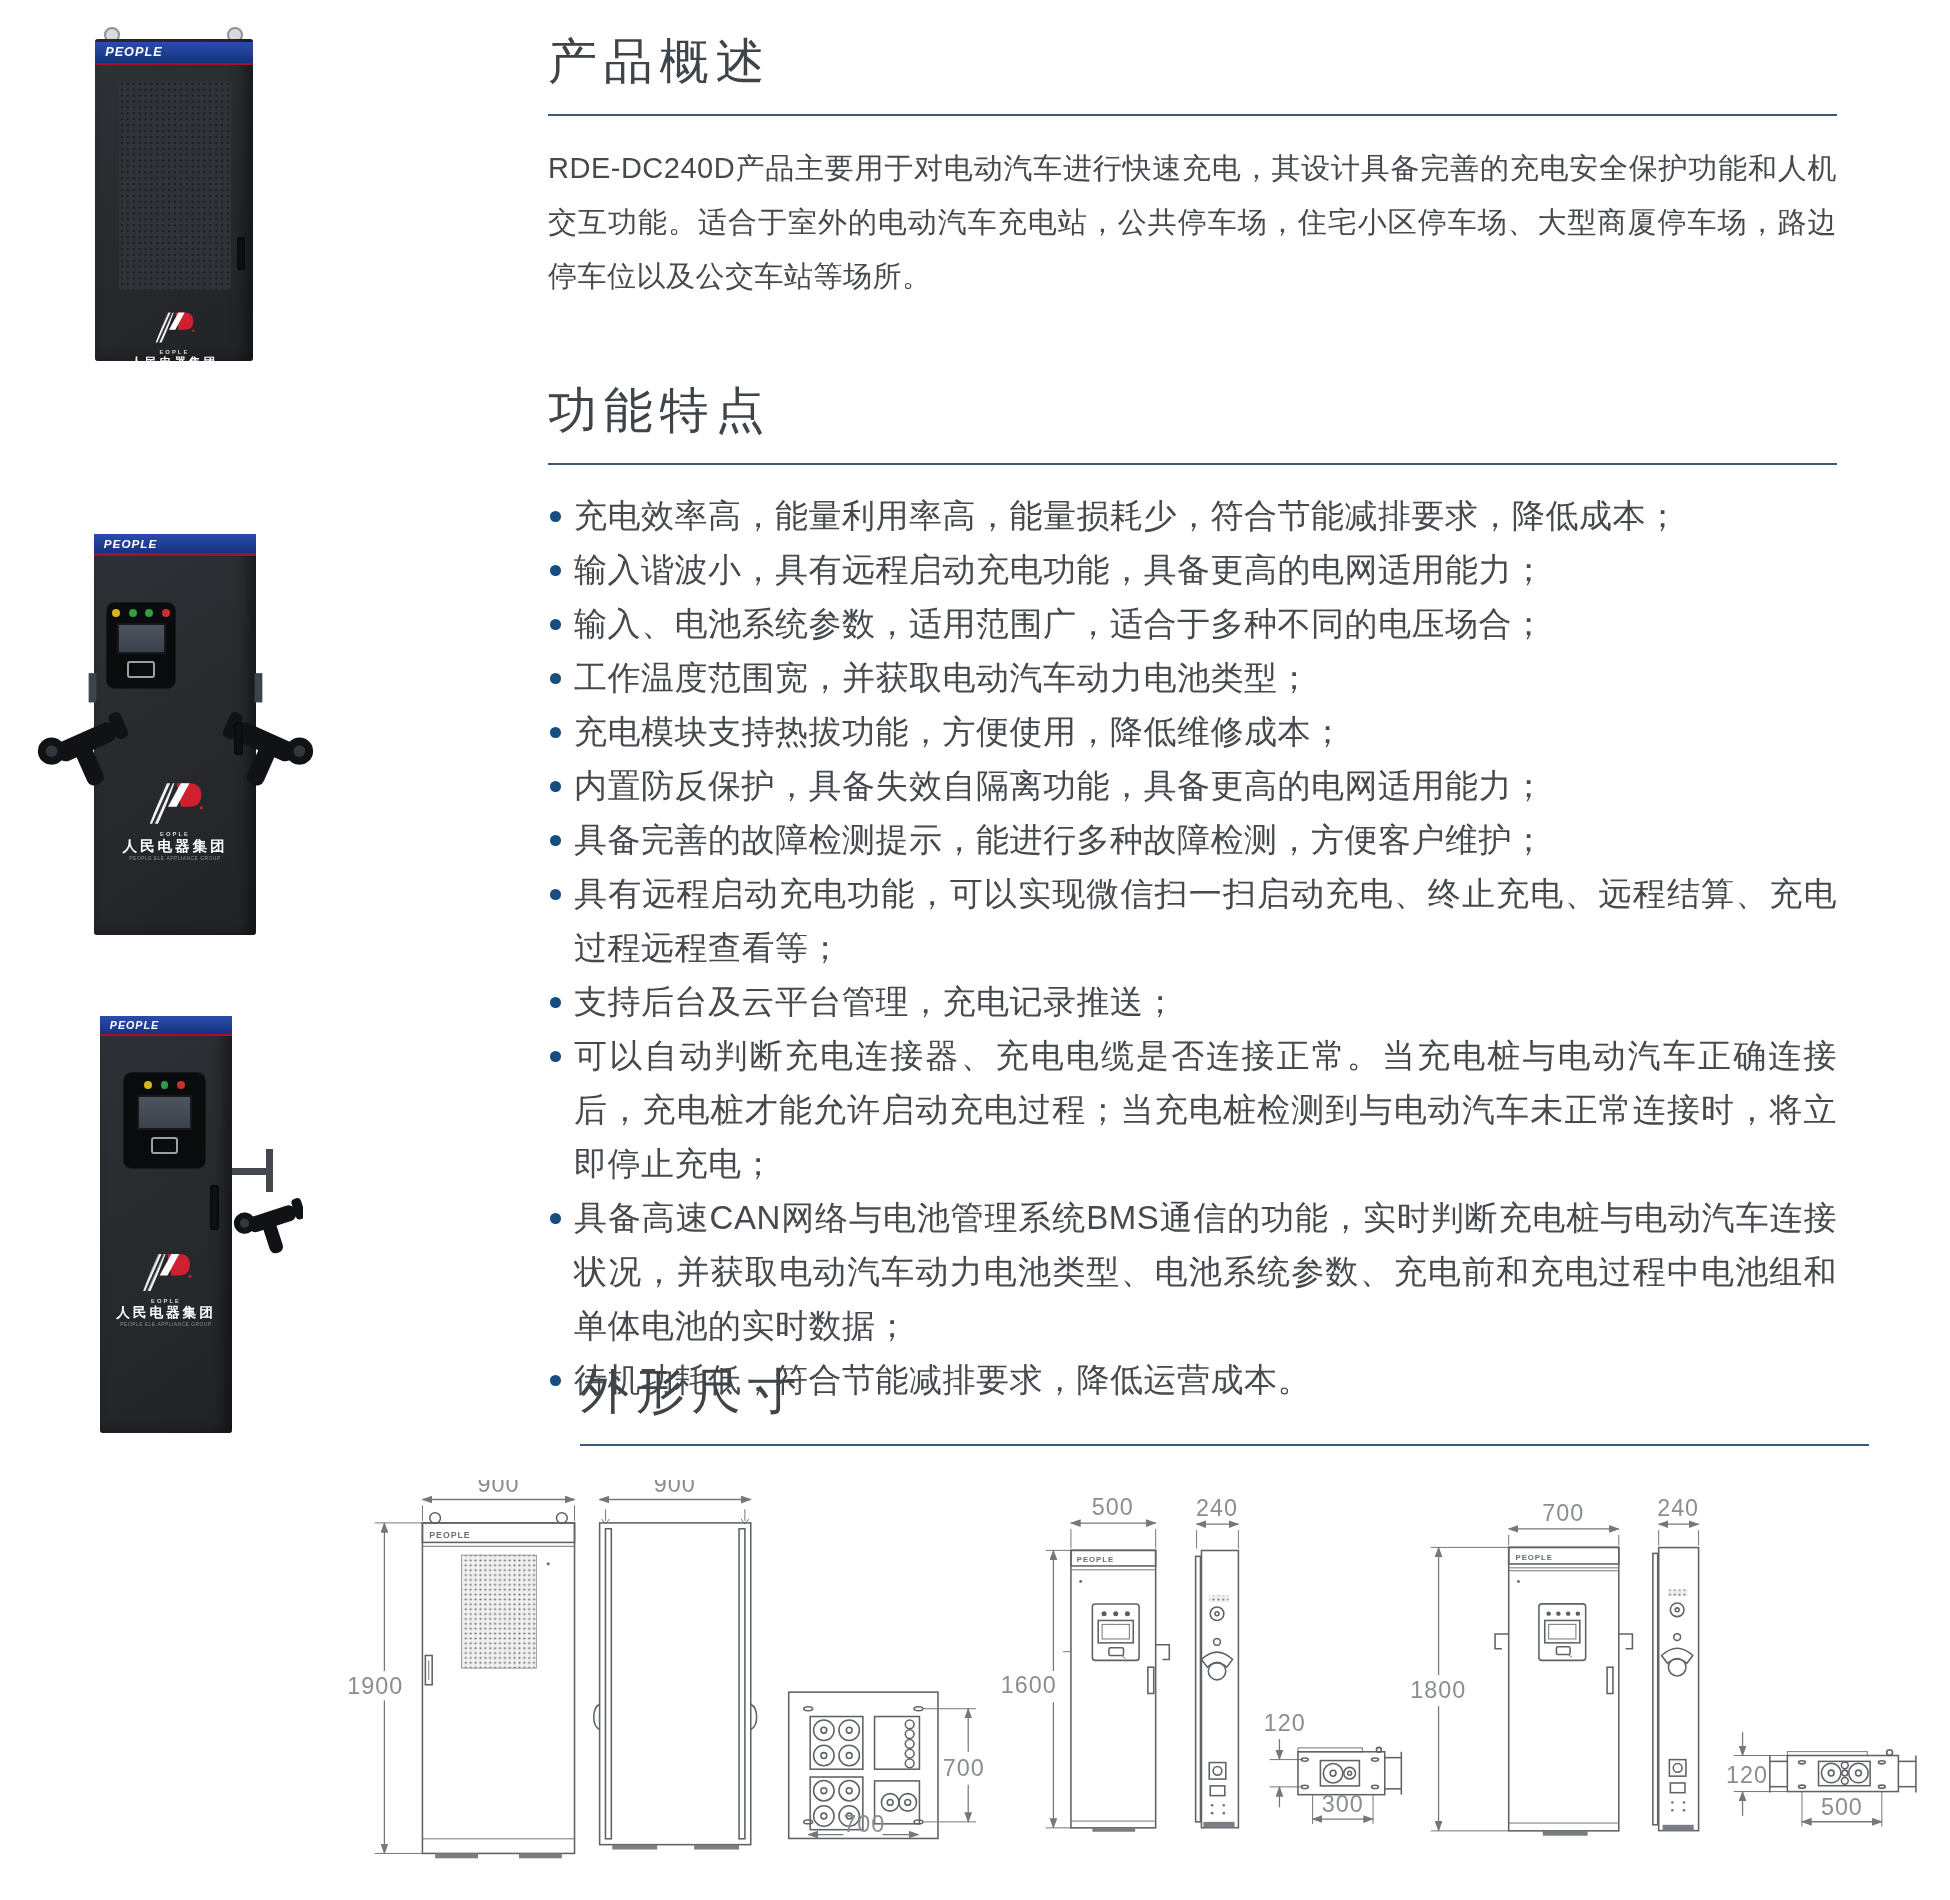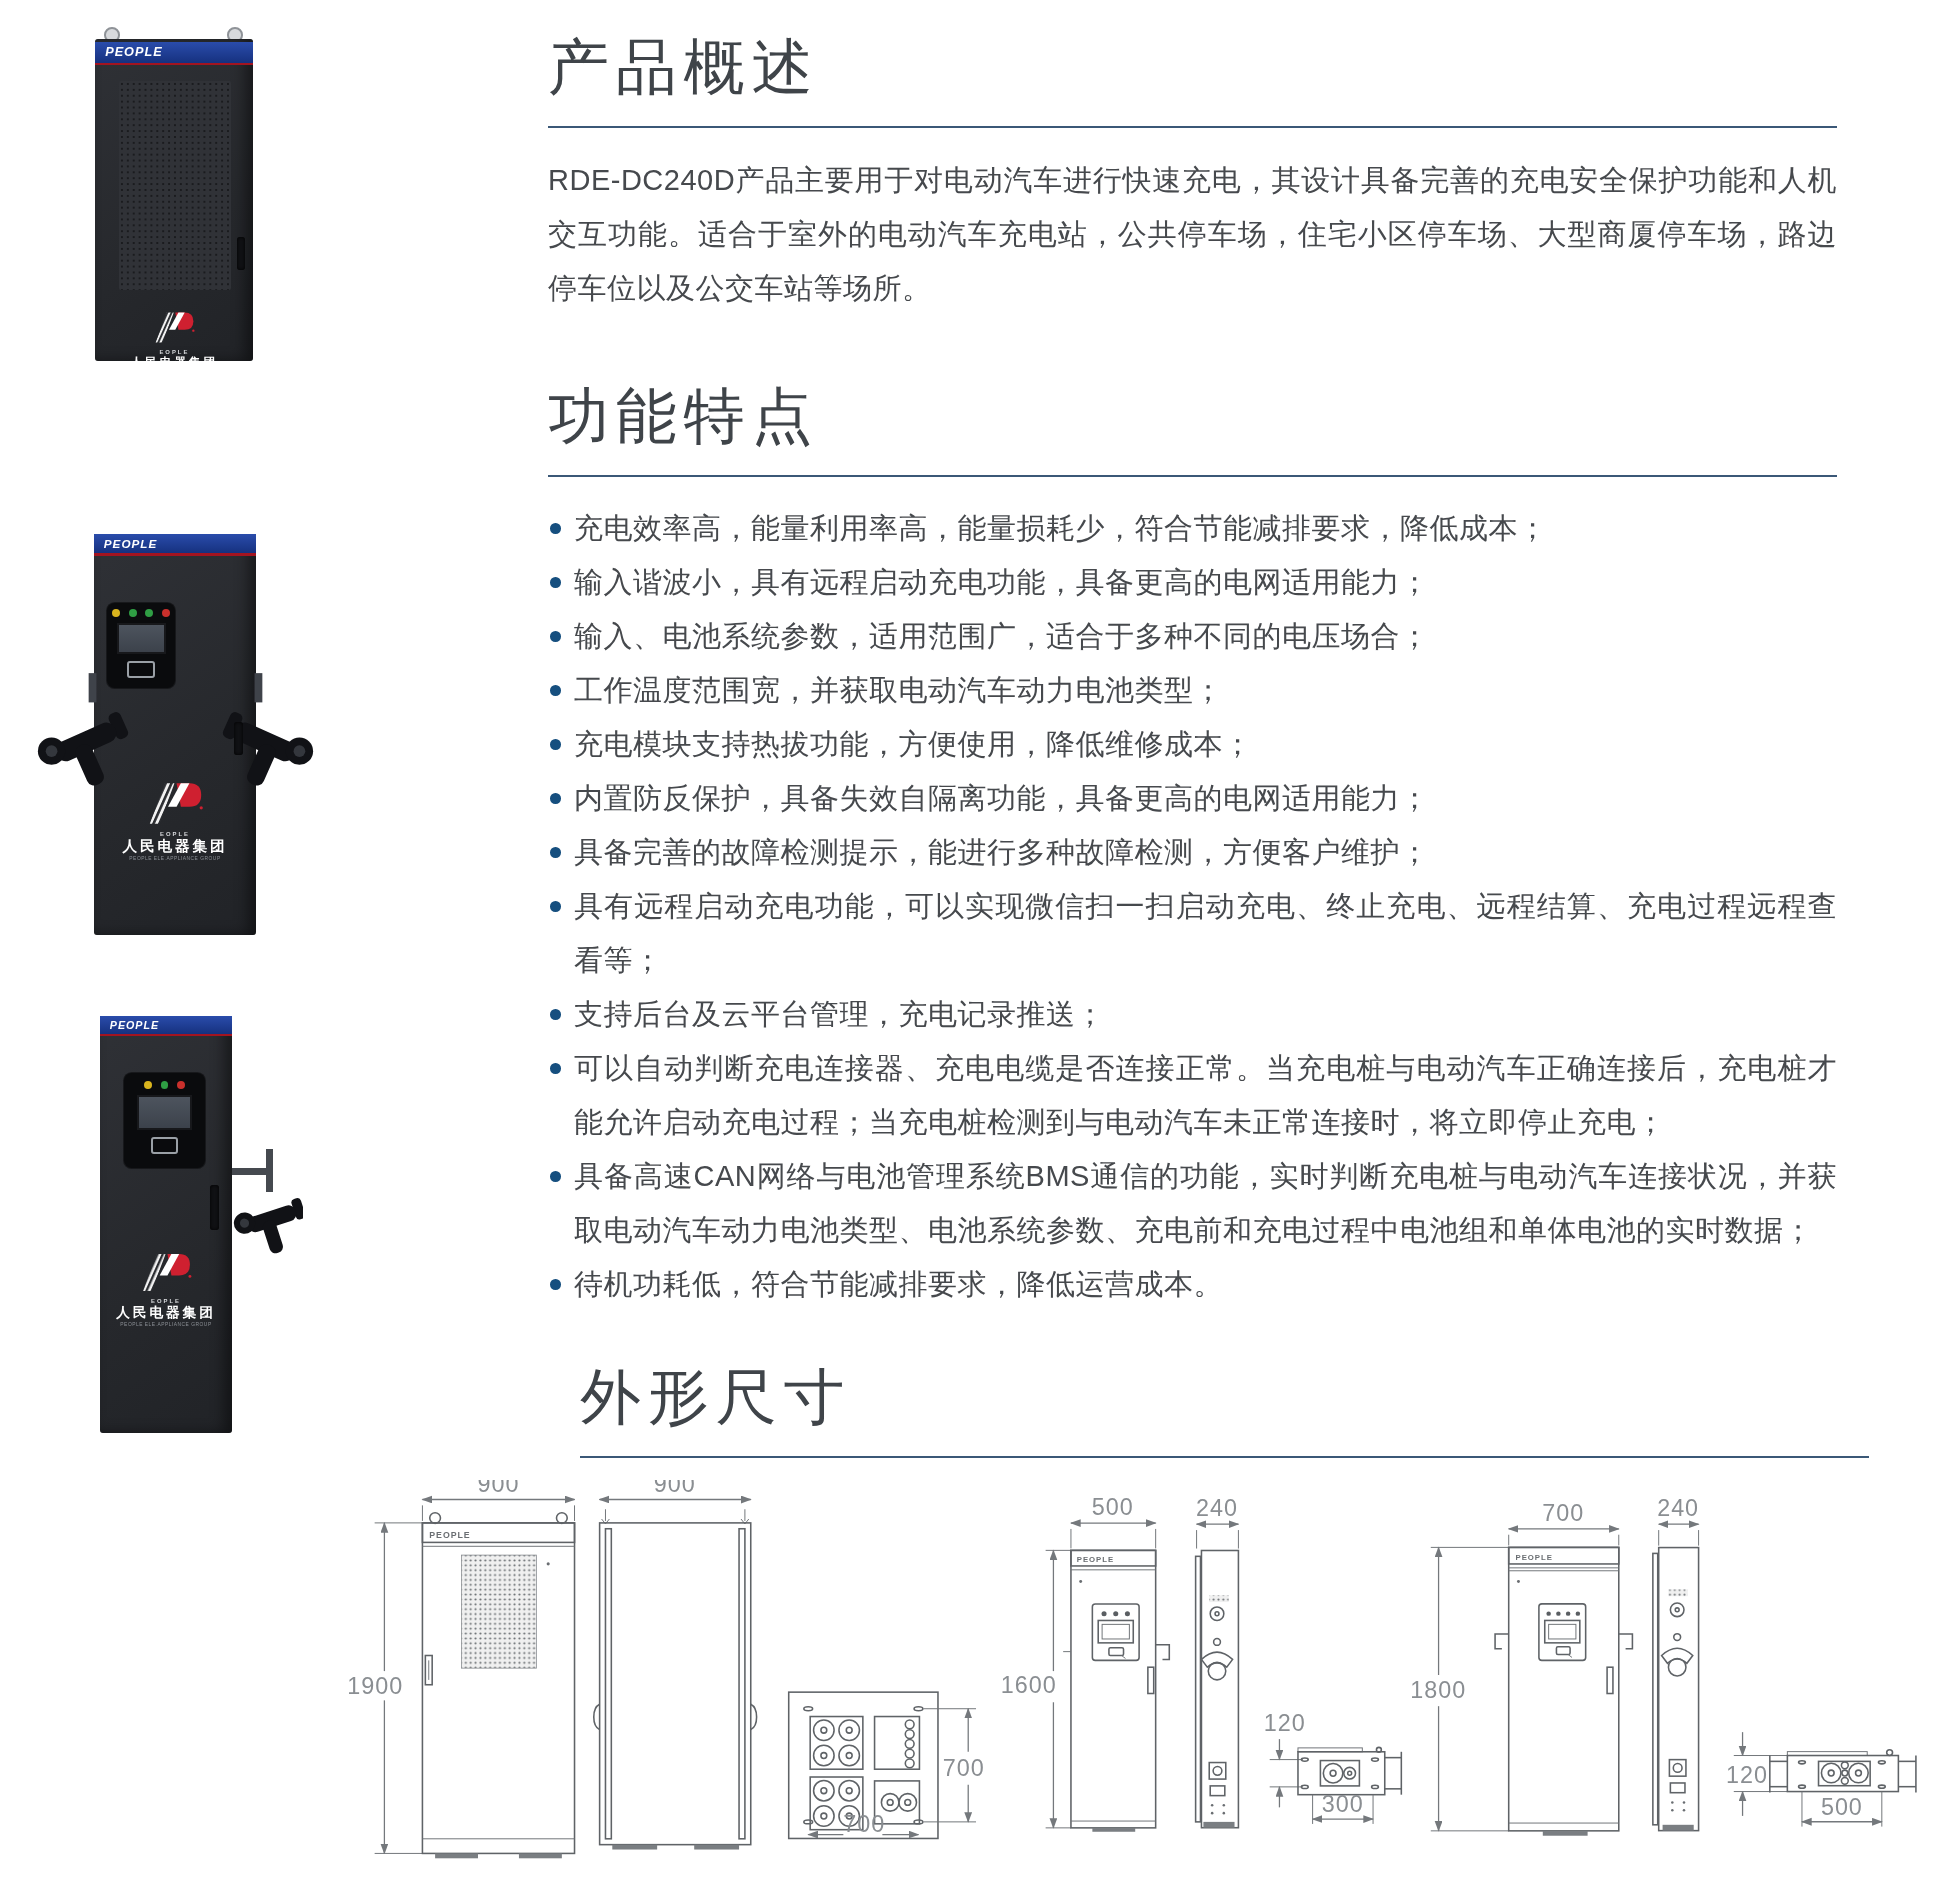--- a/index.html
+++ b/index.html
@@ -3,30 +3,30 @@
 <meta charset="utf-8">
 <style>
   html,body{margin:0;padding:0;}
   body{
     position:relative;width:1950px;height:1901px;background:#ffffff;
     font-family:"Liberation Sans","DejaVu Sans",sans-serif;overflow:hidden;
   }
   
   .sec{position:absolute;left:548px;width:1289px;}
   .sec h2{
-    margin:0;font-size:61px;font-weight:500;color:#3f4449;letter-spacing:6.8px;
+    margin:0;font-size:49px;font-weight:500;color:#3f4449;letter-spacing:6.8px;
     line-height:1;padding-bottom:28px;border-bottom:2.9px solid #3b5877;
   }
   .sec p{
     margin:25px 0 0;font-size:29px;line-height:54px;color:#46494d;
     text-align:justify;letter-spacing:0.5px;
   }
   .sec ul{list-style:none;margin:24.4px 0 0;padding:0;}
   .sec li{
-    position:relative;padding-left:26px;font-size:29px;line-height:54px;
+    position:relative;padding-left:26px;font-size:33px;line-height:54px;
     color:#46494d;text-align:justify;letter-spacing:0.5px;
   }
   .sec li::before{
     content:"";position:absolute;left:2px;top:21.5px;width:10.7px;height:10.7px;
     border-radius:50%;background:#164f7f;
   }
   
   .photo{position:absolute;}
   .cab-body{position:absolute;background:linear-gradient(145deg,#2f3136,#26282c 60%,#212327);border-radius:2.9px;box-shadow:inset -7.8px 0 13.7px rgba(0,0,0,.45);}
   .brand-band{position:absolute;background:linear-gradient(#2a4cab,#16317f);color:#fff;font-weight:bold;font-style:italic;letter-spacing:1px;display:flex;align-items:center;padding-left:9.8px;box-sizing:border-box;z-index:3;}

